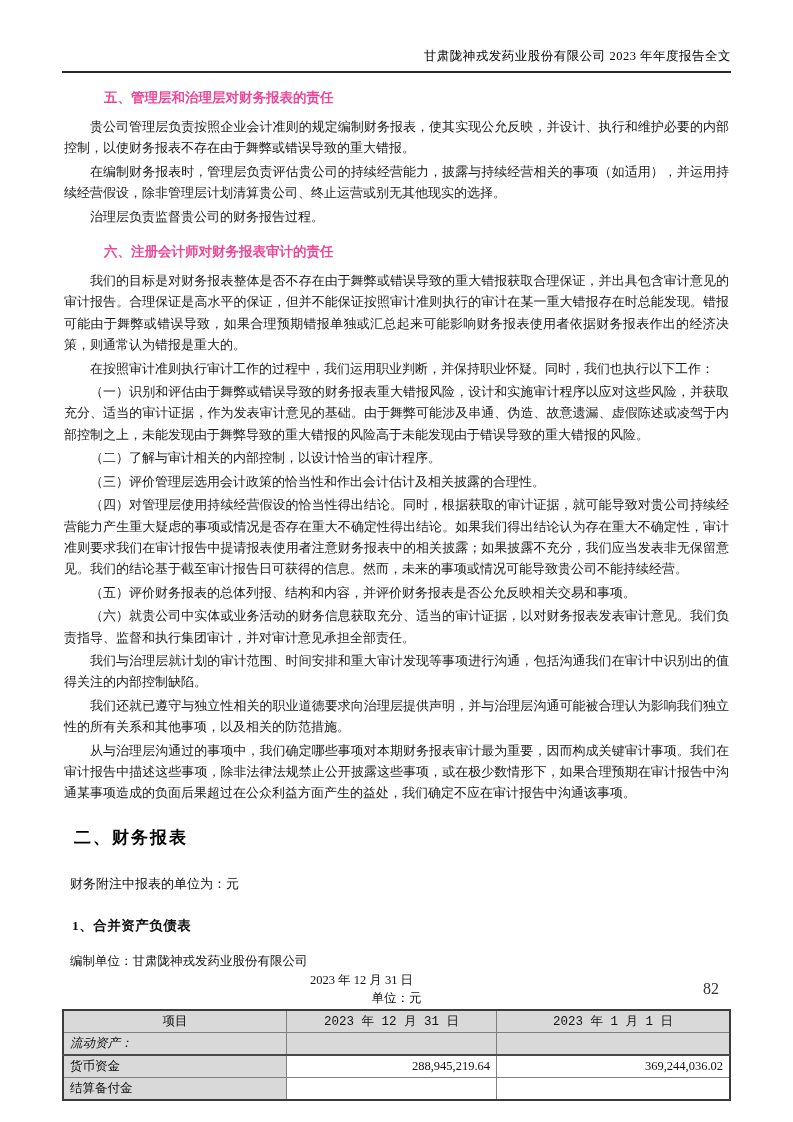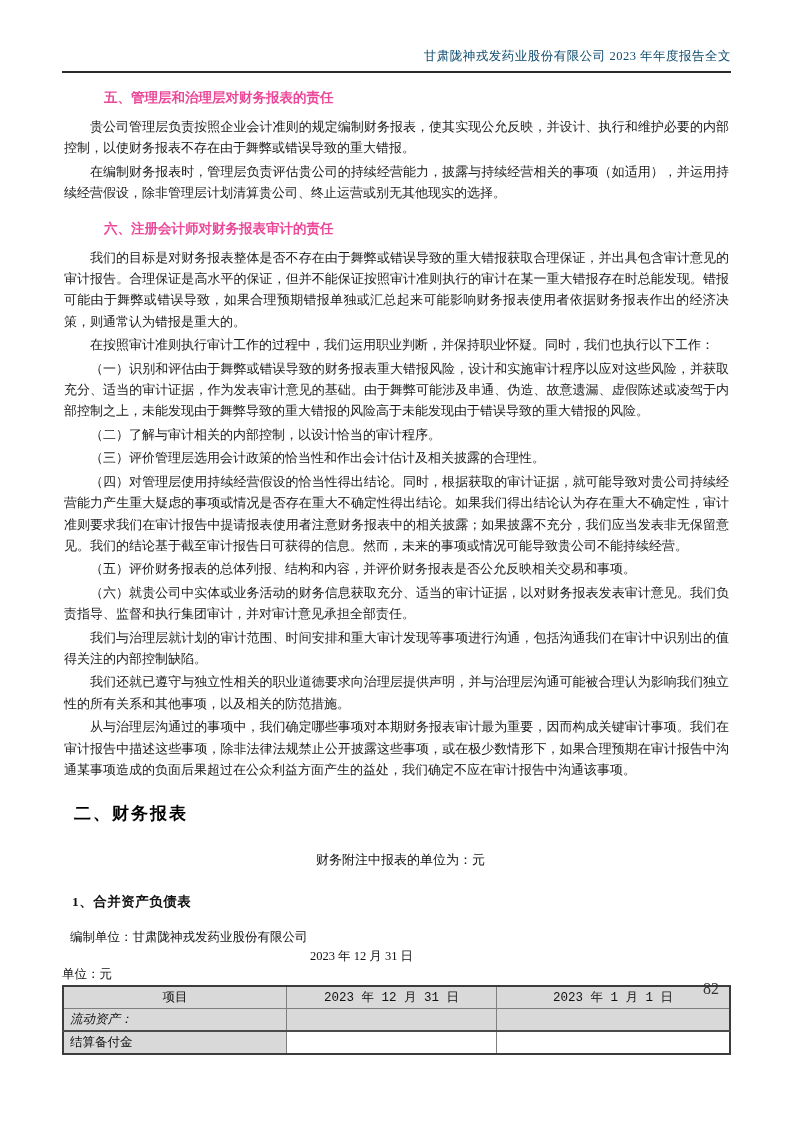--- a/index.html
+++ b/index.html
@@ -14,21 +14,21 @@
     box-sizing:border-box;
   }
   .content {
     padding:48px 62px 0 62px;
     box-sizing:border-box;
   }
   .doc-header {
     text-align:right;
     font-size:12.5px;
     letter-spacing:0.5px;
-    color:#0c4a6e;
+    color:#000000;
     padding-bottom:6px;
     border-bottom:2.5px solid #2a2a2a;
   }
   .h-sub {
     font-size:13.5px;
     font-weight:bold;
     margin:16px 0 9px 0;
     padding-left:42px;
     color:#ec4899;
   }
@@ -45,21 +45,20 @@
     font-weight:bold;
     letter-spacing:2px;
     margin:22px 0 0 0;
     padding-left:12px;
     color:#000;
   }
   .unit-note {
     font-size:13px;
     margin:26px 0 0 0;
     padding-left:8px;
-    text-align:center;
   }
   .h-bs {
     font-size:13.5px;
     font-weight:bold;
     margin:24px 0 0 0;
     padding-left:10px;
     letter-spacing:0.5px;
   }
   .prepared-by {
     font-size:12.5px;
@@ -67,21 +66,21 @@
     padding-left:8px;
   }
   .stmt-date {
     font-size:12.5px;
     text-align:center;
     margin:2px 0 0 0;
     transform:translateX(-35px);
   }
   .unit-label {
     font-size:12.5px;
-    text-align:left;
+    text-align:center;
     margin:1px 0 2px 0;
   }
   table.bs {
     width:100%;
     border-collapse:collapse;
     border:2px solid #3c3c3c;
     font-size:12.5px;
     table-layout:fixed;
   }
   table.bs th, table.bs td {
@@ -116,20 +115,21 @@
 <body>
 
 <div class="page">
   <div class="content">
 
     <div class="doc-header">甘肃陇神戎发药业股份有限公司 2023 年年度报告全文</div>
 
     <div class="h-sub">五、管理层和治理层对财务报表的责任</div>
     <p class="body">贵公司管理层负责按照企业会计准则的规定编制财务报表，使其实现公允反映，并设计、执行和维护必要的内部控制，以使财务报表不存在由于舞弊或错误导致的重大错报。</p>
     <p class="body">在编制财务报表时，管理层负责评估贵公司的持续经营能力，披露与持续经营相关的事项（如适用），并运用持续经营假设，除非管理层计划清算贵公司、终止运营或别无其他现实的选择。</p>
+    <p class="body">治理层负责监督贵公司的财务报告过程。</p>
 
     <div class="h-sub">六、注册会计师对财务报表审计的责任</div>
     <p class="body">我们的目标是对财务报表整体是否不存在由于舞弊或错误导致的重大错报获取合理保证，并出具包含审计意见的审计报告。合理保证是高水平的保证，但并不能保证按照审计准则执行的审计在某一重大错报存在时总能发现。错报可能由于舞弊或错误导致，如果合理预期错报单独或汇总起来可能影响财务报表使用者依据财务报表作出的经济决策，则通常认为错报是重大的。</p>
     <p class="body">在按照审计准则执行审计工作的过程中，我们运用职业判断，并保持职业怀疑。同时，我们也执行以下工作：</p>
     <p class="body">（一）识别和评估由于舞弊或错误导致的财务报表重大错报风险，设计和实施审计程序以应对这些风险，并获取充分、适当的审计证据，作为发表审计意见的基础。由于舞弊可能涉及串通、伪造、故意遗漏、虚假陈述或凌驾于内部控制之上，未能发现由于舞弊导致的重大错报的风险高于未能发现由于错误导致的重大错报的风险。</p>
     <p class="body">（二）了解与审计相关的内部控制，以设计恰当的审计程序。</p>
     <p class="body">（三）评价管理层选用会计政策的恰当性和作出会计估计及相关披露的合理性。</p>
     <p class="body">（四）对管理层使用持续经营假设的恰当性得出结论。同时，根据获取的审计证据，就可能导致对贵公司持续经营能力产生重大疑虑的事项或情况是否存在重大不确定性得出结论。如果我们得出结论认为存在重大不确定性，审计准则要求我们在审计报告中提请报表使用者注意财务报表中的相关披露；如果披露不充分，我们应当发表非无保留意见。我们的结论基于截至审计报告日可获得的信息。然而，未来的事项或情况可能导致贵公司不能持续经营。</p>
     <p class="body">（五）评价财务报表的总体列报、结构和内容，并评价财务报表是否公允反映相关交易和事项。</p>
     <p class="body">（六）就贵公司中实体或业务活动的财务信息获取充分、适当的审计证据，以对财务报表发表审计意见。我们负责指导、监督和执行集团审计，并对审计意见承担全部责任。</p>
@@ -160,20 +160,25 @@
           <th>2023 年 1 月 1 日</th>
         </tr>
       </thead>
       <tbody>
         <tr class="section-row">
           <td class="label">流动资产：</td>
           <td class="num"></td>
           <td class="num"></td>
         </tr>
         <tr>
+          <td class="label-indent">货币资金</td>
+          <td class="num">288,945,219.64</td>
+          <td class="num">369,244,036.02</td>
+        </tr>
+        <tr>
           <td class="label-indent">结算备付金</td>
           <td class="num"></td>
           <td class="num"></td>
         </tr>
       </tbody>
     </table>
 
   </div>
 
   <div class="page-number">82</div>

